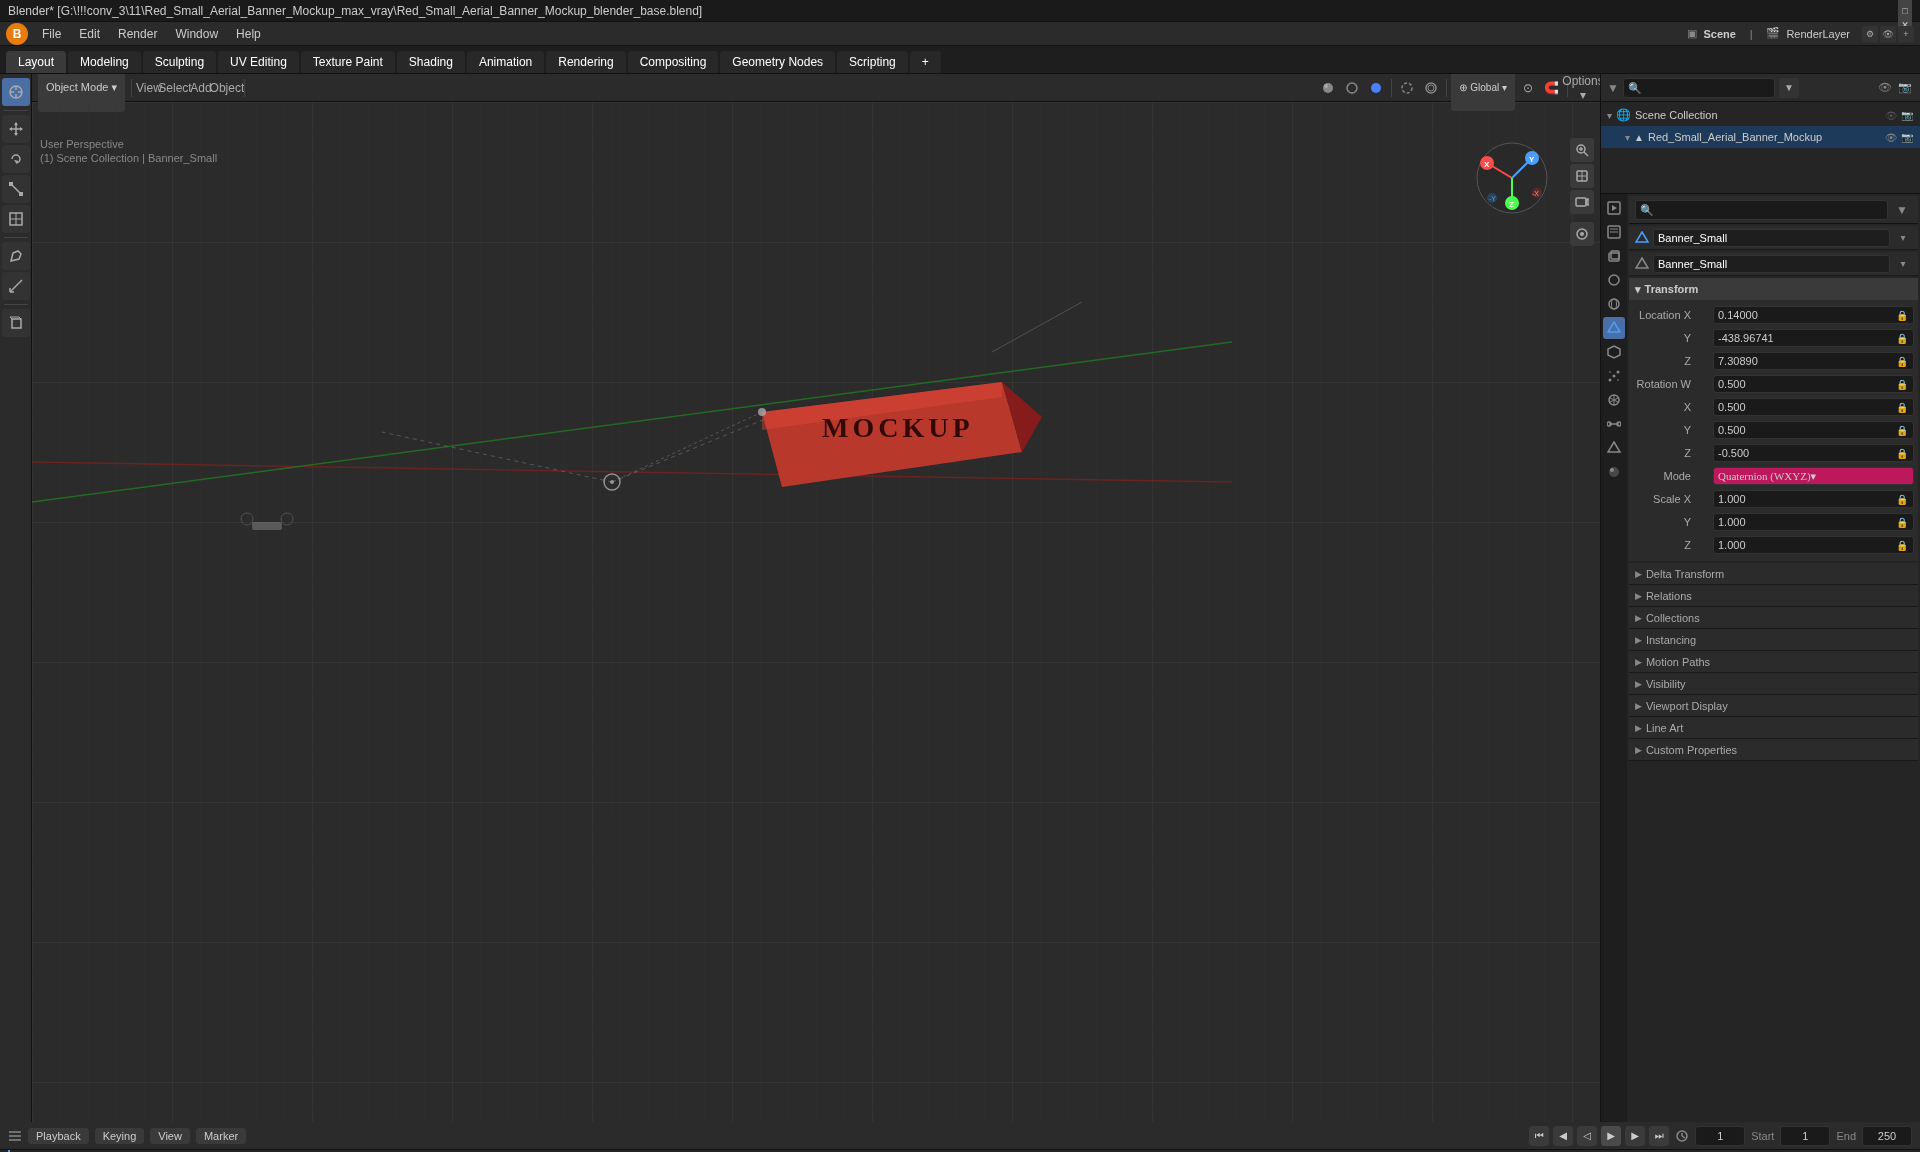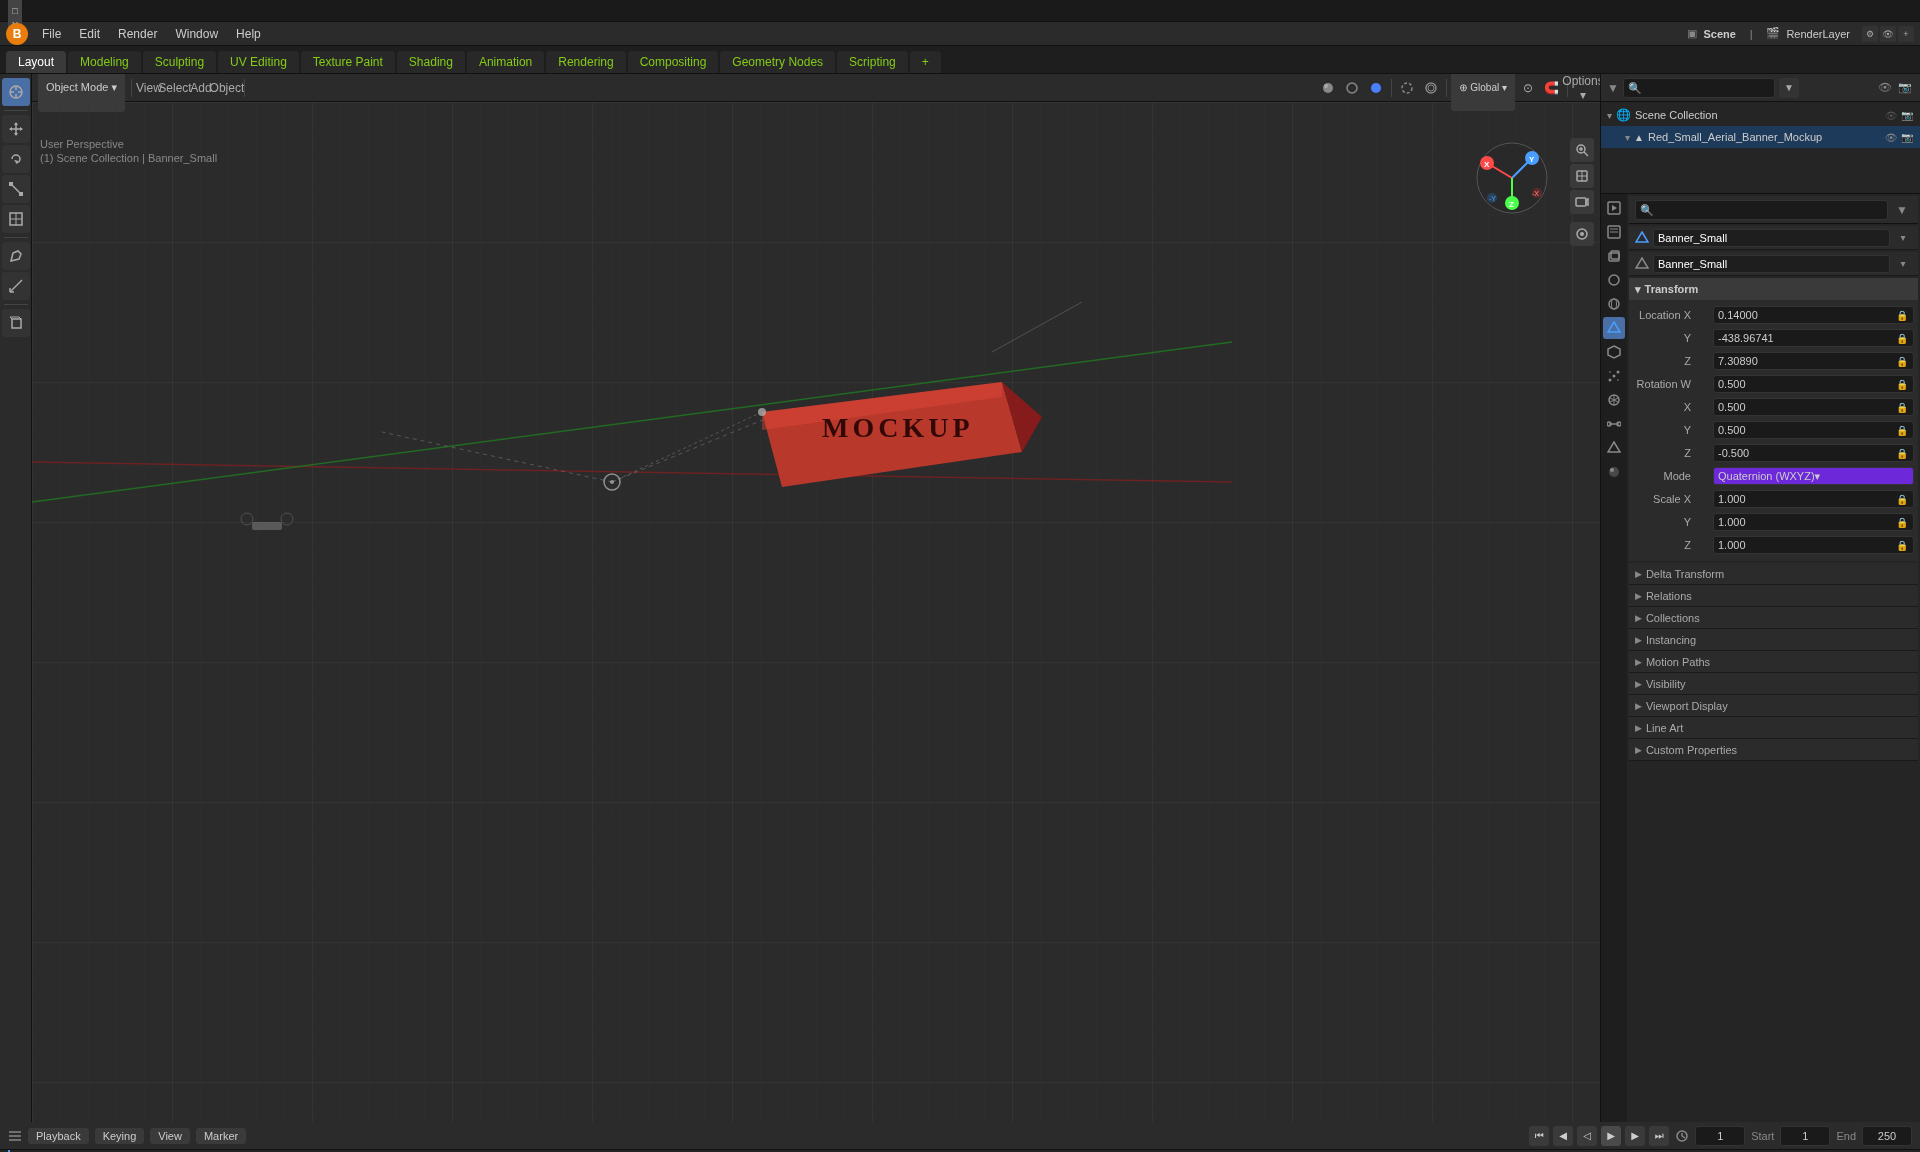--- a/index.html
+++ b/index.html
@@ -60,21 +60,21 @@
       height: 28px;
       background: #1e1e1e;
       display: flex;
       align-items: flex-end;
       padding: 0 0 0 6px;
       border-bottom: 1px solid #111;
     }
     .workspace-tab {
       padding: 4px 12px;
       font-size: 12px;
-      color: #84cc16;
+      color: #ffffff;
       cursor: pointer;
       background: #282828;
       border-radius: 4px 4px 0 0;
       margin-right: 2px;
     }
     .workspace-tab.active {
       background: #3a3a3a;
       color: #fff;
     }
 
@@ -270,29 +270,30 @@
       display: flex;
       align-items: center;
       height: 22px;
       margin-bottom: 1px;
     }
 
     
     .prop-dropdown {
       flex: 1;
       height: 18px;
-      background: #6d28d9;
+      background: #be185d;
       border: 1px solid #333;
       border-radius: 3px;
       color: #ccc;
       font-size: 11px;
       padding: 0 4px;
       display: flex;
       align-items: center;
       cursor: pointer;
+      font-family: Liberation Serif, serif;
     }
 
     
     .prop-section-collapsed {
       height: 22px;
       background: #2b2b2b;
       display: flex;
       align-items: center;
       padding: 0 6px;
       cursor: pointer;
@@ -487,20 +488,21 @@
       height: 180px;
       display: flex;
       flex-direction: column;
       background: #1e1e1e;
     }
   </style>
 </head>
 <body>
 
 <div id="title-bar">
+  <span id="title-text">Blender* [G:\!!!conv_3\11\Red_Small_Aerial_Banner_Mockup_max_vray\Red_Small_Aerial_Banner_Mockup_blender_base.blend]</span>
   <div id="title-controls">
     <button class="title-btn">─</button>
     <button class="title-btn">□</button>
     <button class="title-btn">✕</button>
   </div>
 </div>
 
 <div id="menu-bar">
 
   <div style="width:22px;height:22px;background:#e87d0d;border-radius:50%;display:flex;align-items:center;justify-content:center;font-size:12px;font-weight:bold;color:#fff;margin-right:4px;">B</div>

